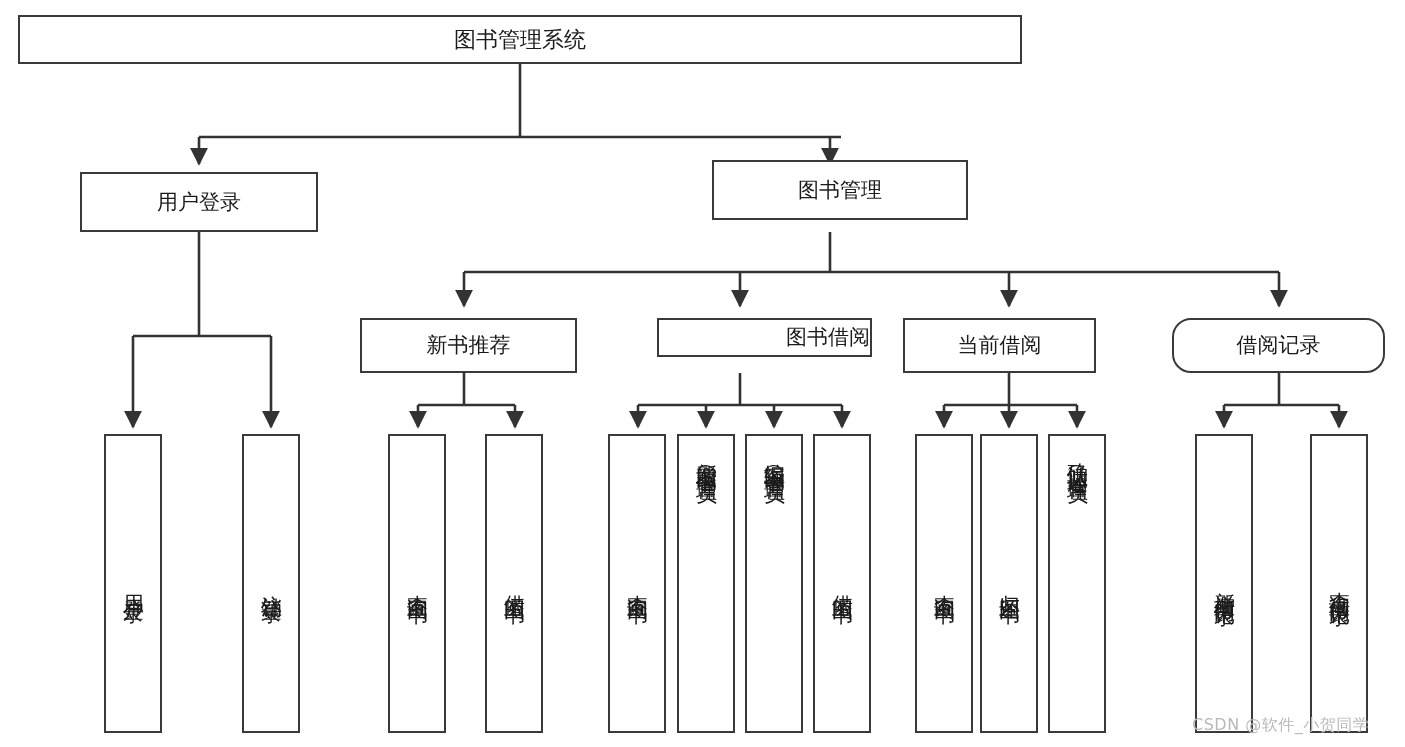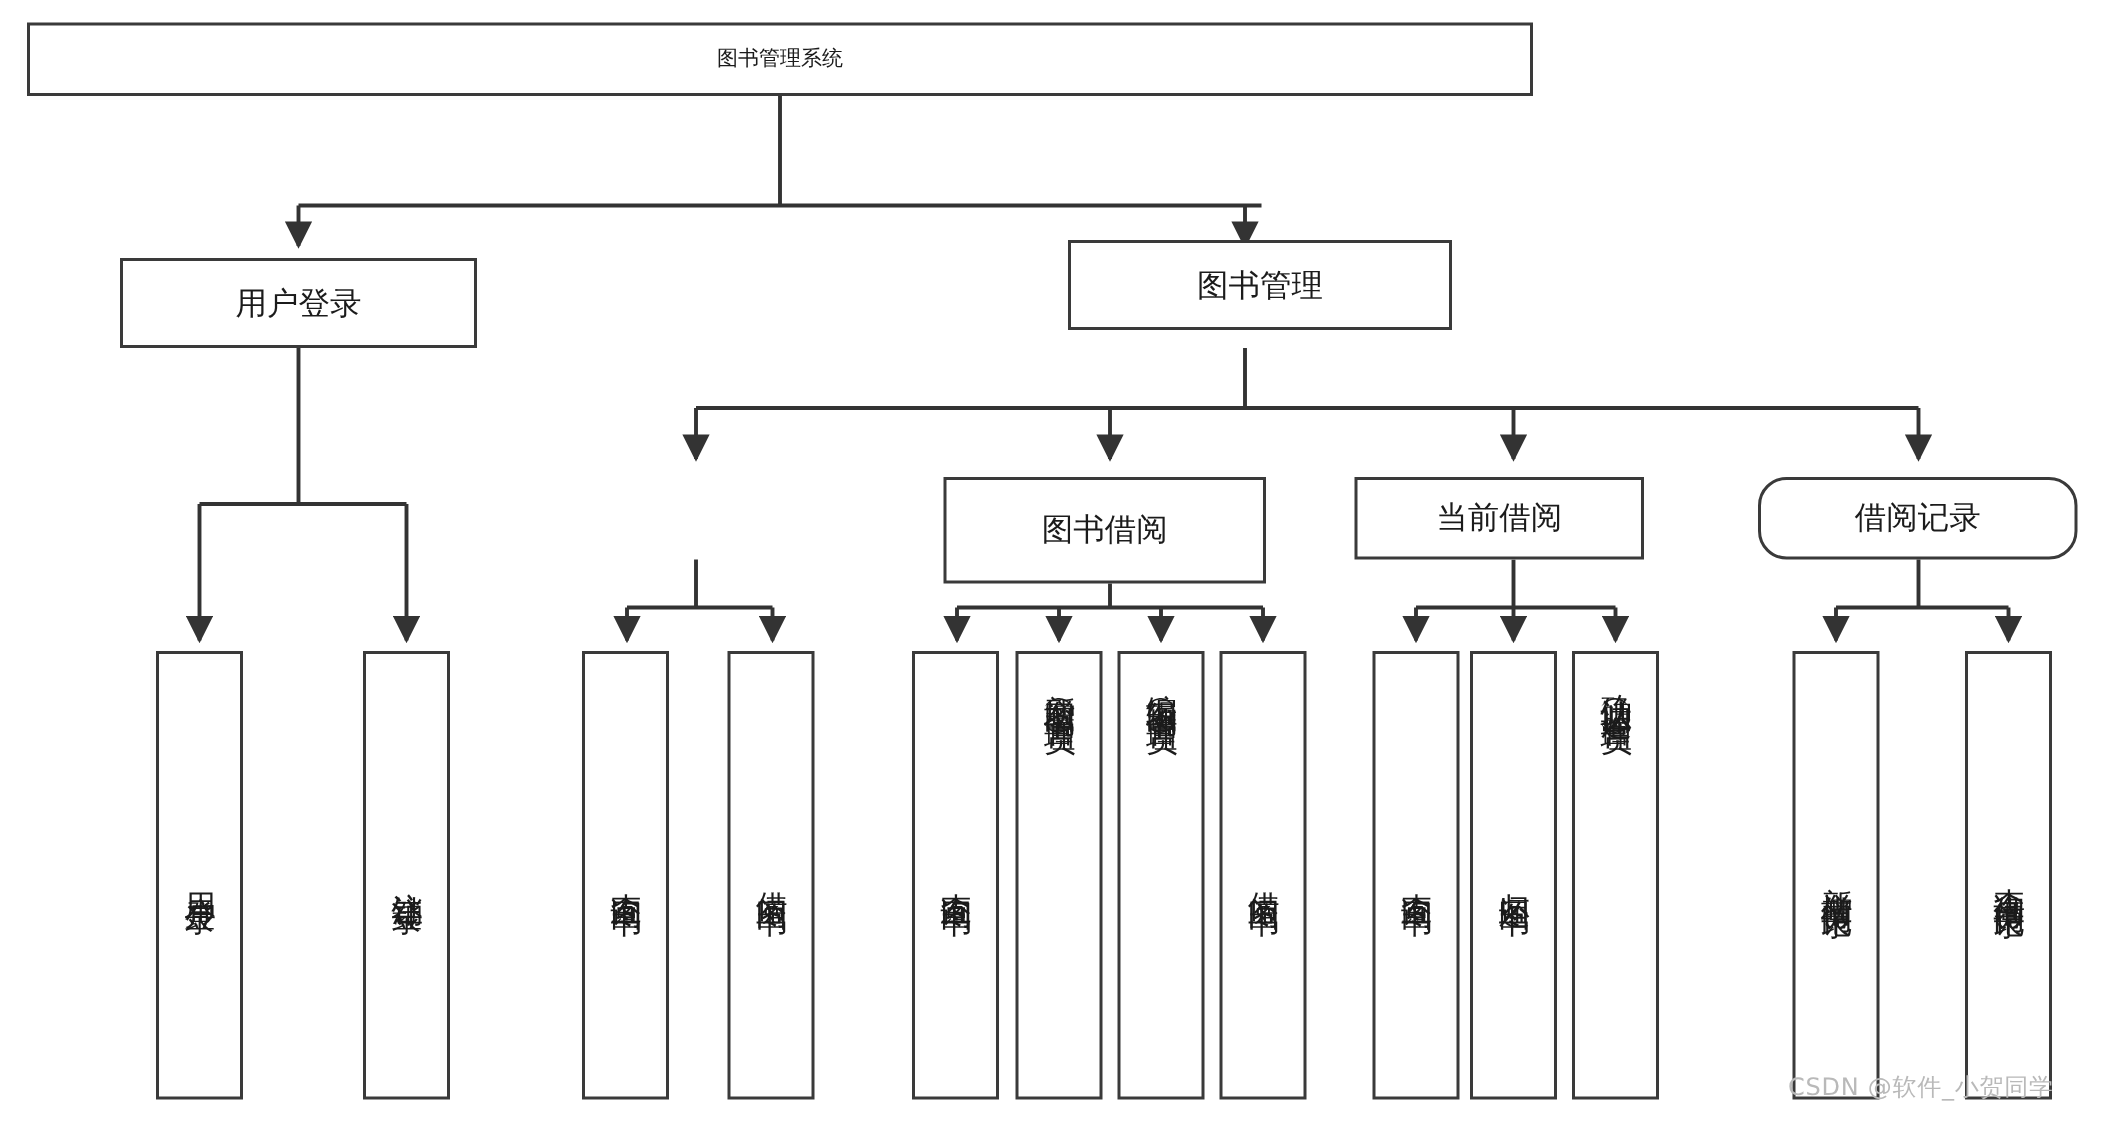--- a/index.html
+++ b/index.html
@@ -29,21 +29,21 @@
     display:flex;
     align-items:center;
     justify-content:center;
     color:#1b1b1b;
     line-height:1.25;
   }
   .node.h{           
     font-size:21px;
   }
   .node.root{
-    font-size:14px;
+    font-size:22px;
   }
   .node.v{           
     align-items:flex-start;
     justify-content:center;
     padding-top:10px;
     font-size:21px;
   }
   .vtext{
     writing-mode:vertical-rl;
     text-orientation:upright;
@@ -123,21 +123,24 @@
     <span>图书管理系统</span>
   </div>
 
   <div class="node h" style="left:80px; top:172px; width:238px; height:60px;">
     <span>用户登录</span>
   </div>
   <div class="node h" style="left:712px; top:160px; width:256px; height:60px;">
     <span>图书管理</span>
   </div>
 
-  <div class="node h" style="left:629px; top:318px; width:215px; height:71px;">
+  <div class="node h" style="left:360px; top:318px; width:217px; height:55px;">
+    <span>新书推荐</span>
+  </div>
+  <div class="node h" style="left:657px; top:318px; width:215px; height:39px;justify-content:flex-end;">
     <span>图书借阅</span>
   </div>
   <div class="node h" style="left:903px; top:318px; width:193px; height:55px;justify-content:center;">
     <span>当前借阅</span>
   </div>
   <div class="node h" style="left:1172px; top:318px; width:213px; height:55px;border-radius:19px;">
     <span>借阅记录</span>
   </div>
 
   <div class="node v center" style="left:104px; top:434px; width:58px; height:299px;">

